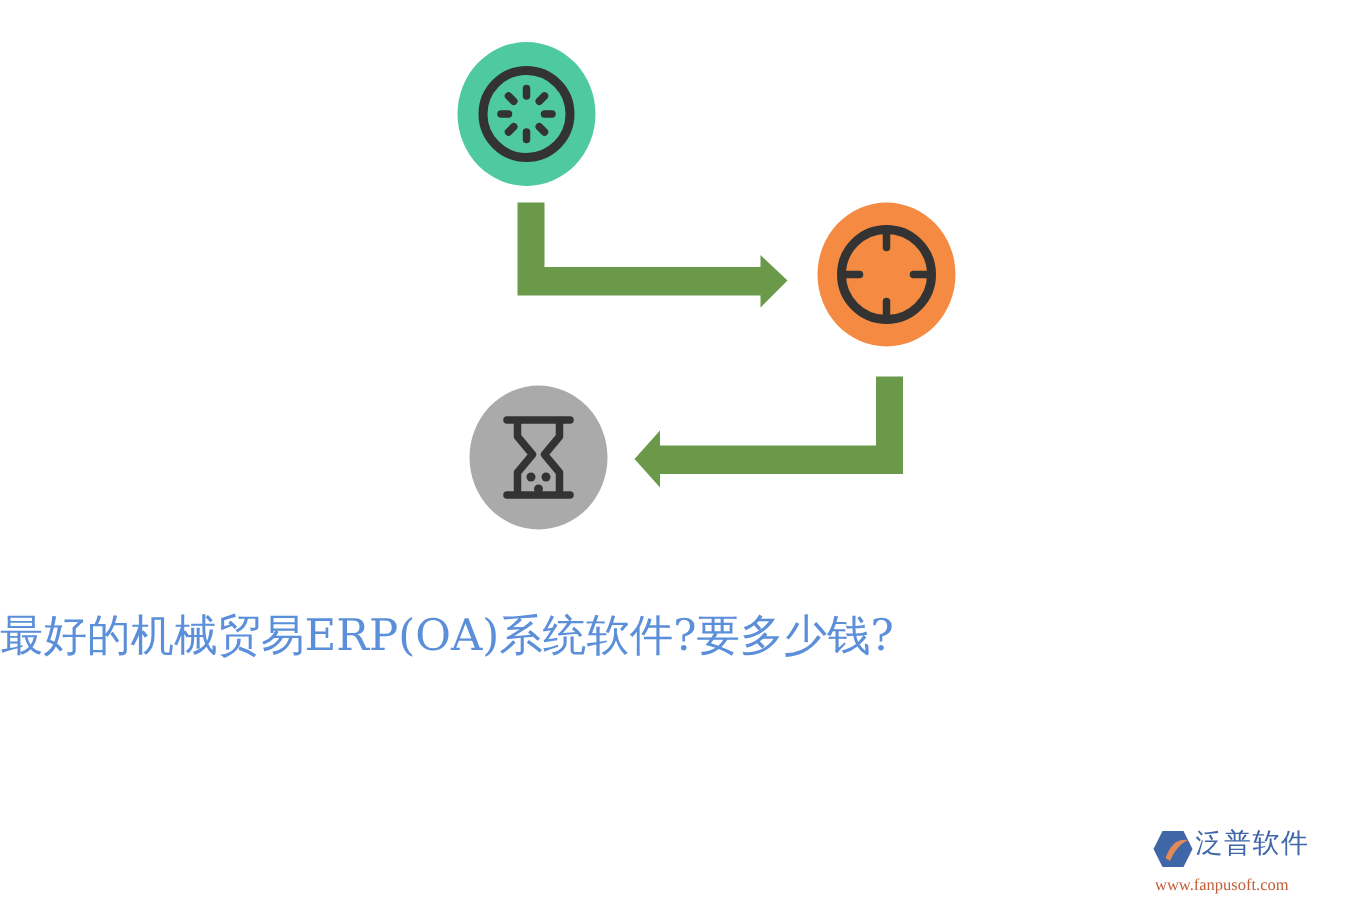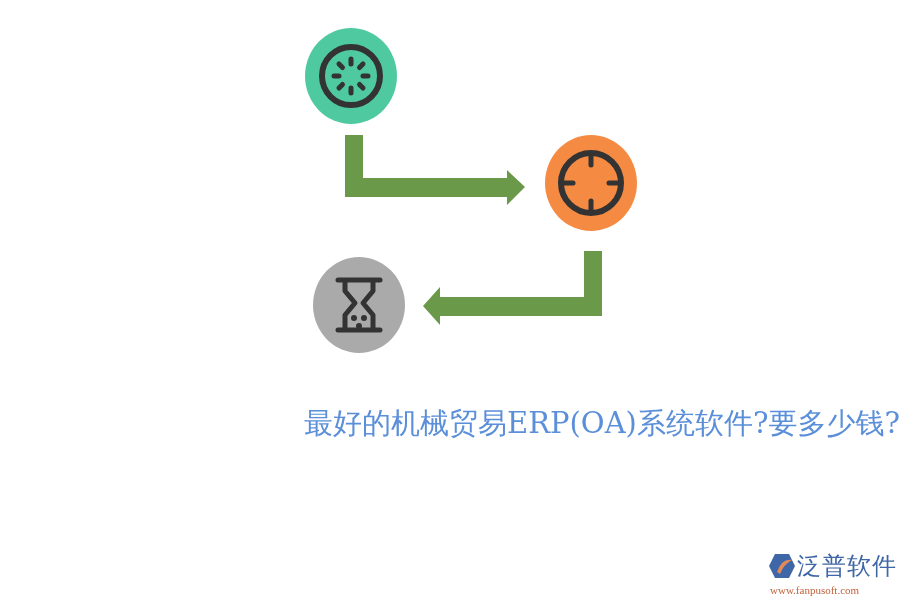--- a/index.html
+++ b/index.html
@@ -1,24 +1,24 @@
 <!DOCTYPE html>
 <html><head>
   <meta charset="utf-8">
   <style>
     html, body { margin: 0; padding: 0; }
     body { width: 900px; height: 600px; background: #ffffff; position: relative; overflow: hidden; font-family: "DejaVu Serif", serif; }
     .abs { position: absolute; }
     .circle { position: absolute; border-radius: 50%; }
     .title {
-      position: absolute; left: 0; top: 404px; width: 900px; text-align: right;
+      position: absolute; left: 0; top: 404px; width: 900px; text-align: left;
       font-family: "DejaVu Serif", "Liberation Serif", serif; font-size: 29px; letter-spacing: 0px;
       white-space: nowrap;
     }
-    .logo-text { position: absolute; left: 797px; top: 550px; font-family: "DejaVu Sans", sans-serif; font-size: 24px; color: #3f66a6; white-space: nowrap; letter-spacing: 1px; }
+    .logo-text { position: absolute; left: 797px; top: 550px; font-family: "DejaVu Sans", sans-serif; font-size: 18px; color: #3f66a6; white-space: nowrap; letter-spacing: 1px; }
     .logo-url { position: absolute; left: 770px; top: 584px; font-family: "Liberation Serif", serif; font-size: 11px; color: #c0603a; white-space: nowrap; text-align: right; }
   </style>
 </head>
 <body>
 
 <div class="circle" style="left:305px; top:28px; width:92px; height:96px; background:#4fcaa0;">
   <svg width="92" height="96" viewBox="0 0 92 96" style="position:absolute;left:0;top:0;">
     <circle cx="46" cy="48" r="29" fill="none" stroke="#333" stroke-width="6"></circle>
     <g stroke="#333" stroke-width="5" stroke-linecap="round">
       <line x1="46" y1="31" x2="46" y2="36"></line>

